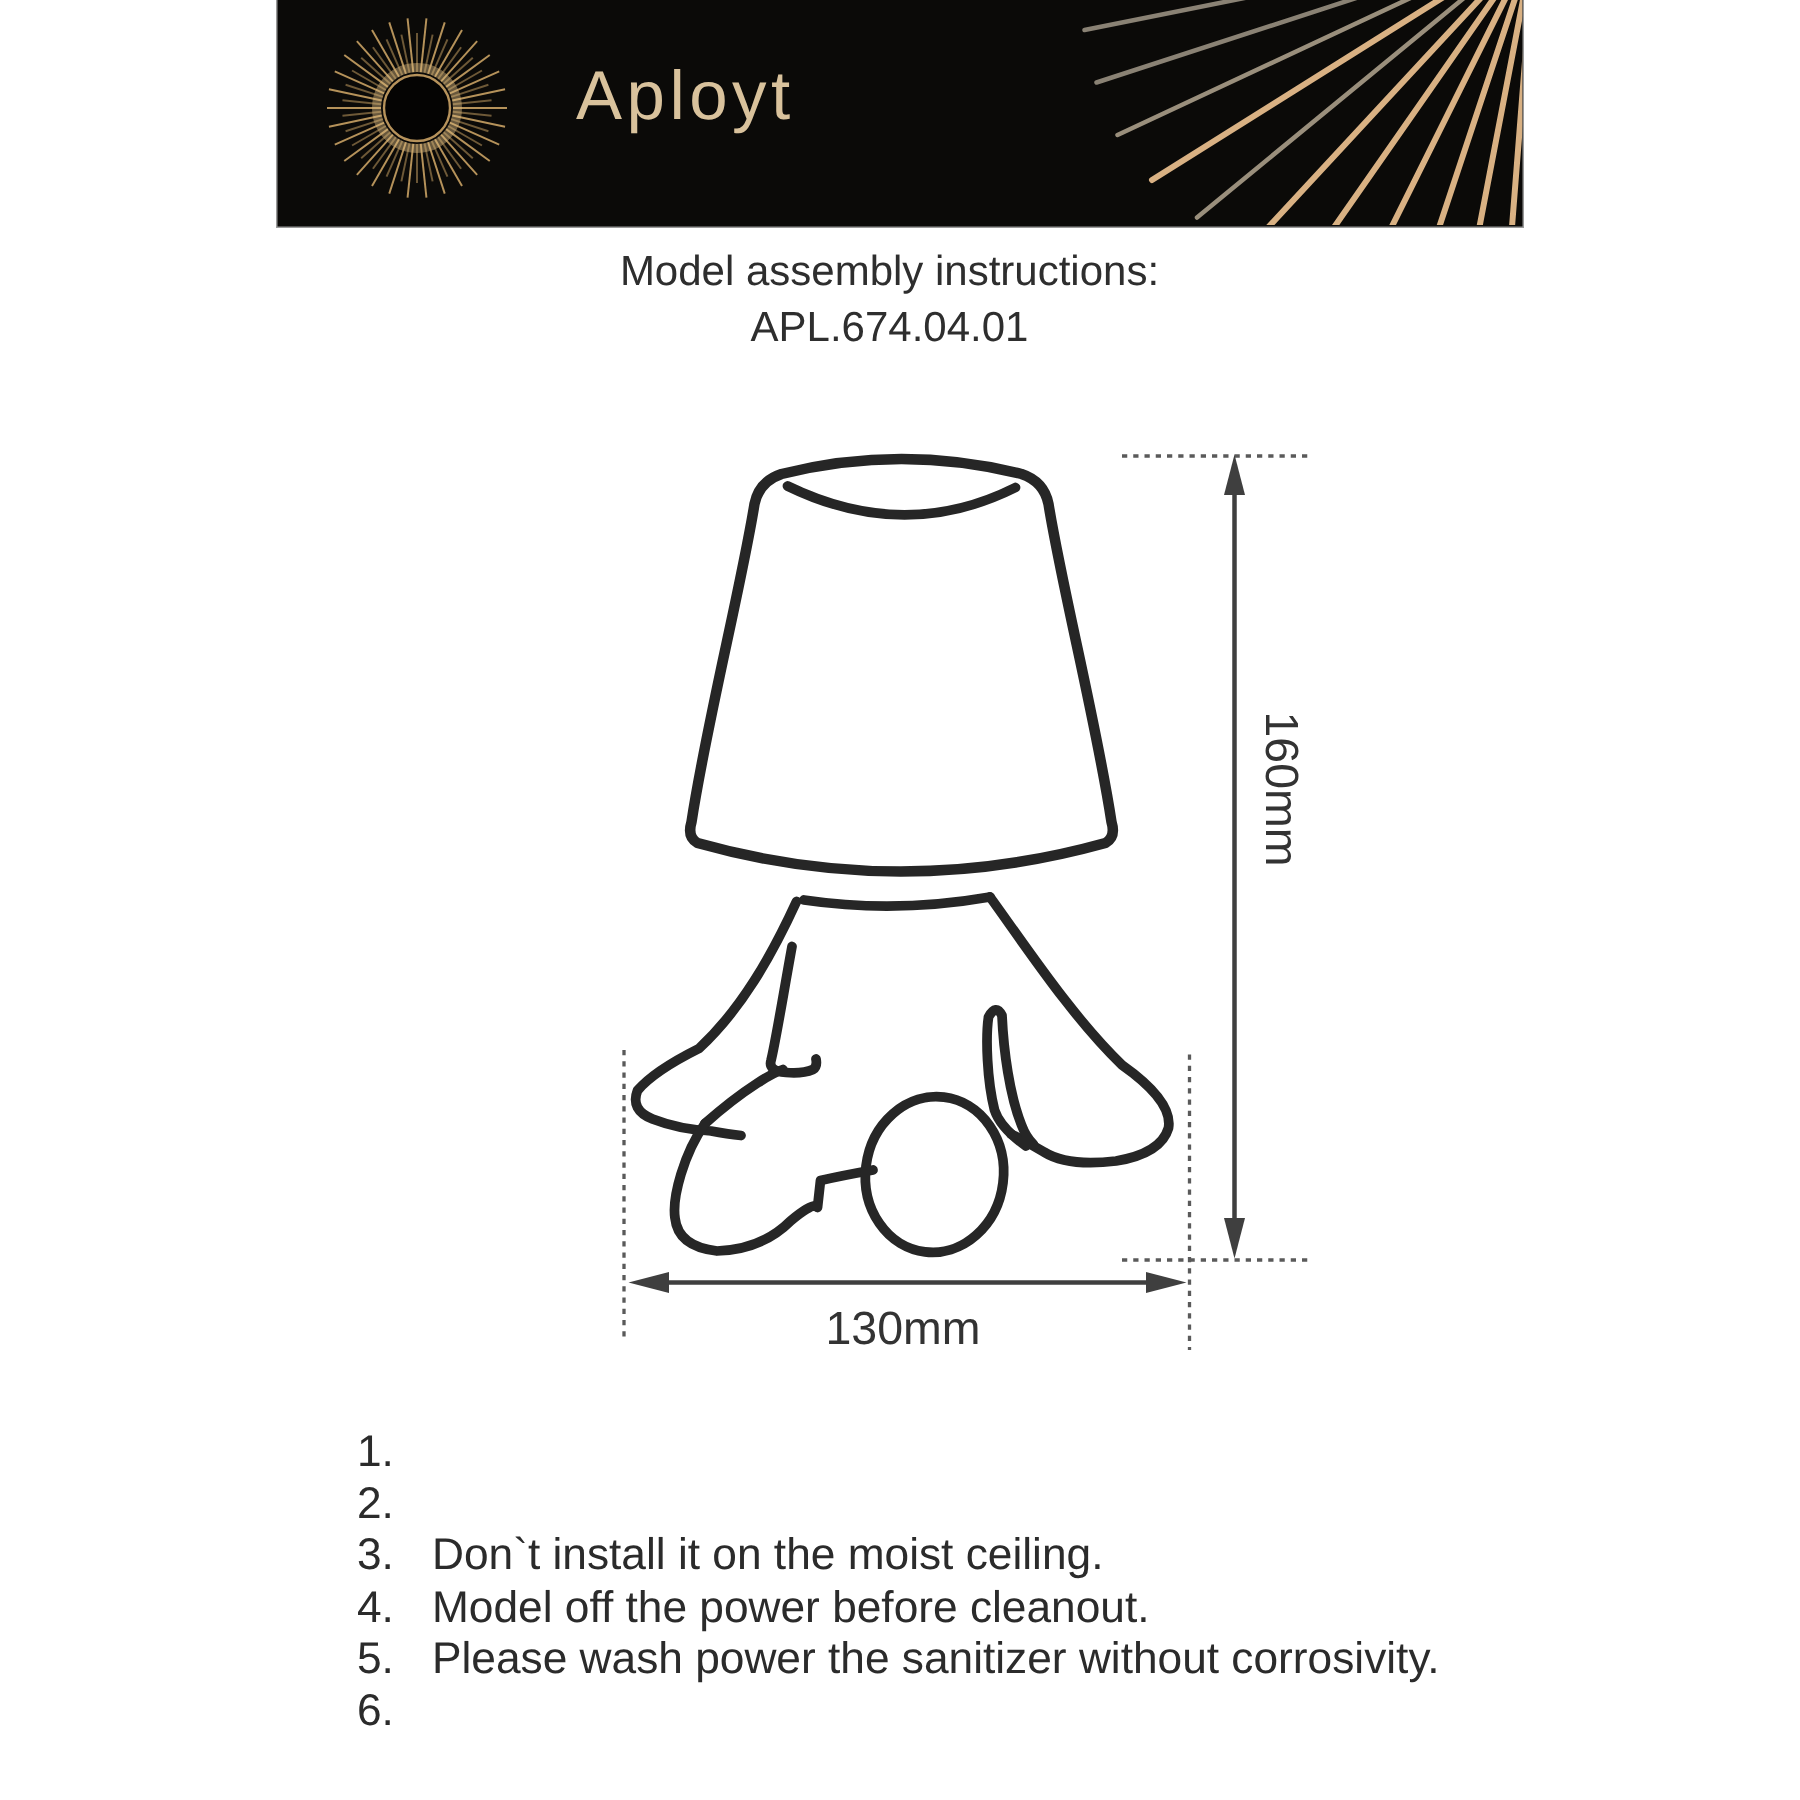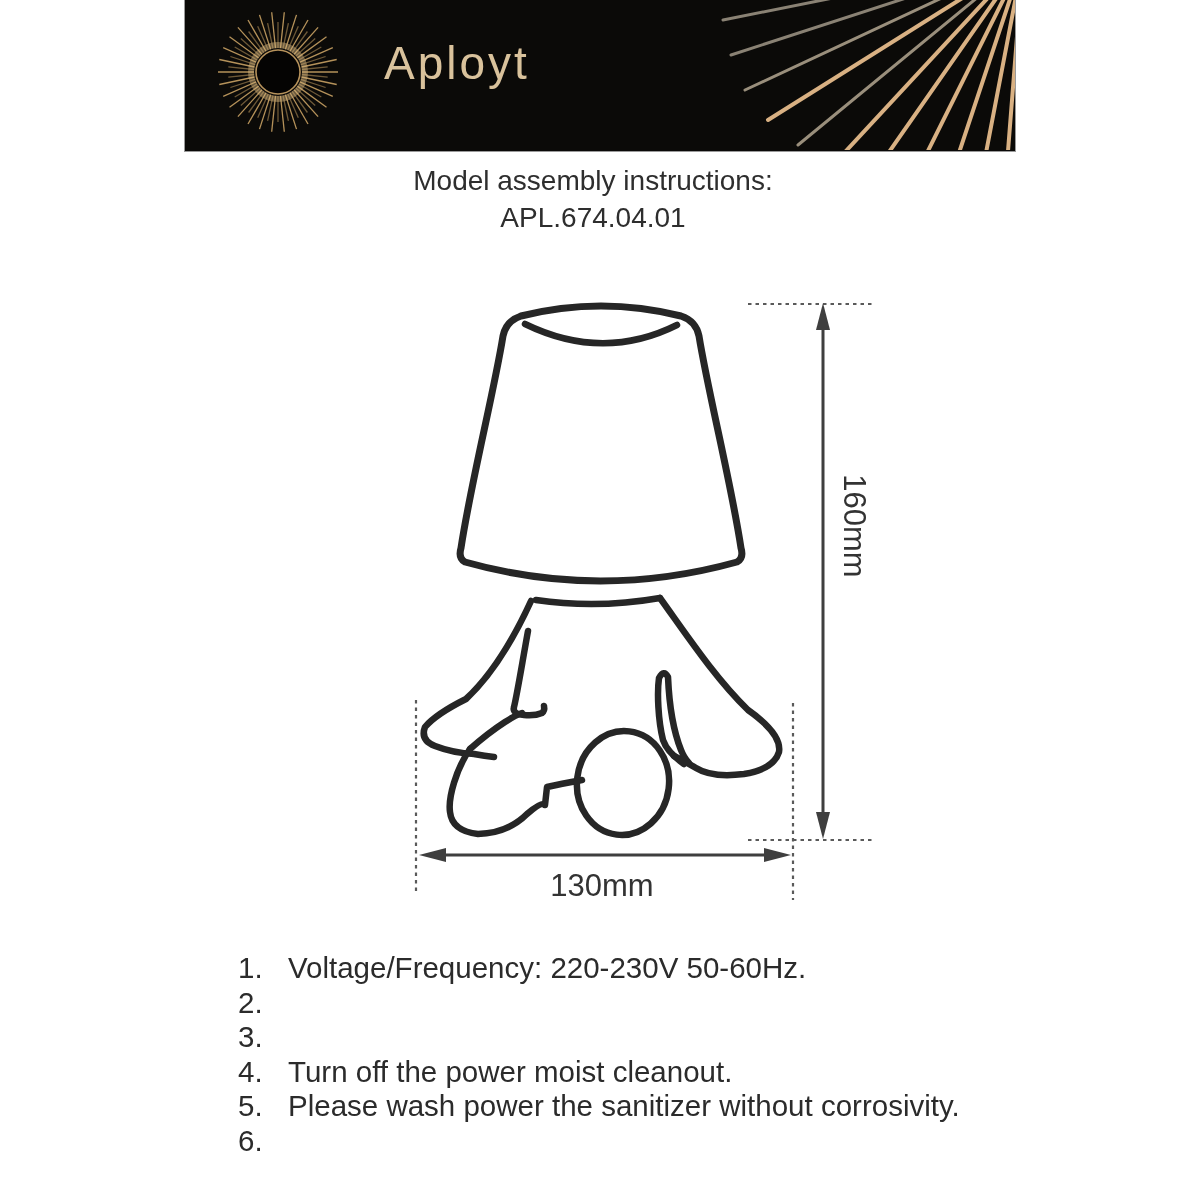--- a/index.html
+++ b/index.html
@@ -179,31 +179,31 @@
     <line class="dim" x1="444" y1="855" x2="766" y2="855"></line>
     <polygon class="dimfill" points="419,855 446,848 446,862"></polygon>
     <polygon class="dimfill" points="791,855 764,848 764,862"></polygon>
     <text class="dimtext" x="602" y="896" text-anchor="middle">130mm</text>
   </g>
 </svg>
 
 <div class="instructions">
   <div class="ins-row">
     <span class="ins-num">1.</span>
-    <span class="ins-text">Voltage/Frequency: 220-230V 50-60Hz.</span>
   </div>
   <div class="ins-row">
     <span class="ins-num">2.</span>
   </div>
   <div class="ins-row">
     <span class="ins-num">3.</span>
+    <span class="ins-text">Don`t install it on the moist ceiling.</span>
   </div>
   <div class="ins-row">
     <span class="ins-num">4.</span>
-    <span class="ins-text">Turn off the power moist cleanout.</span>
+    <span class="ins-text">Model off the power before cleanout.</span>
   </div>
   <div class="ins-row">
     <span class="ins-num">5.</span>
     <span class="ins-text">Please wash power the sanitizer without corrosivity.</span>
   </div>
   <div class="ins-row">
     <span class="ins-num">6.</span>
   </div>
 </div>
 

